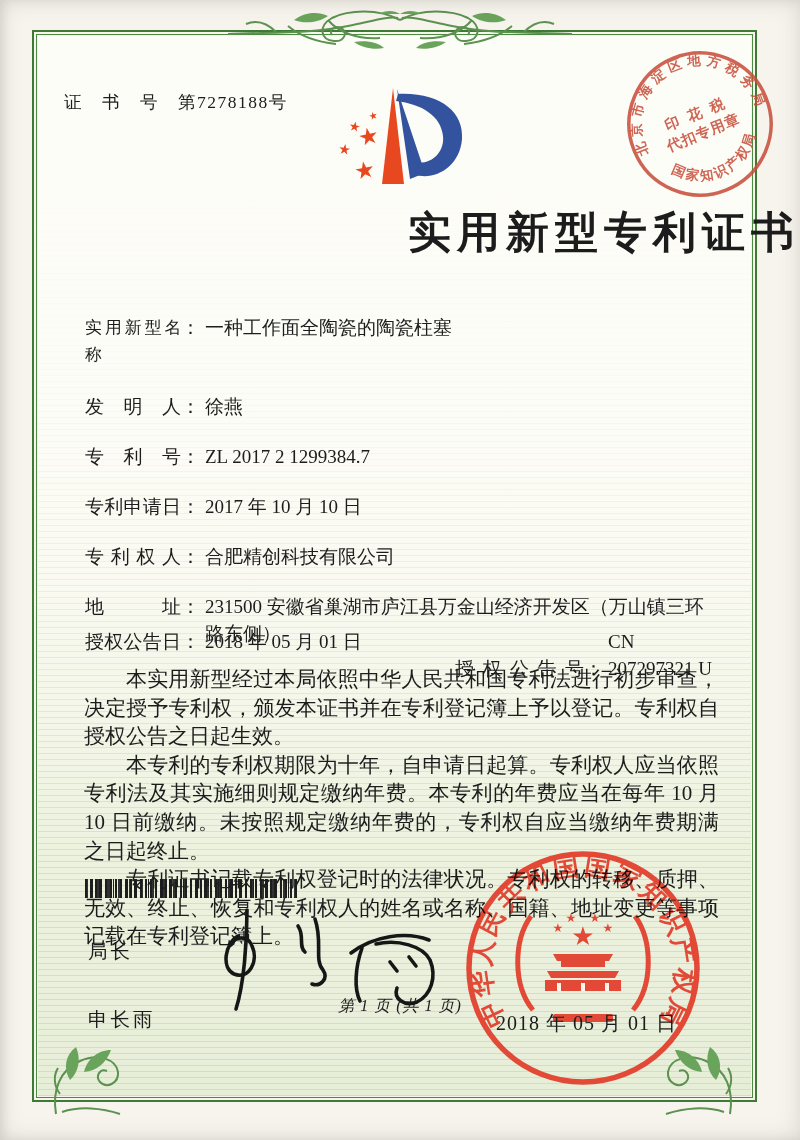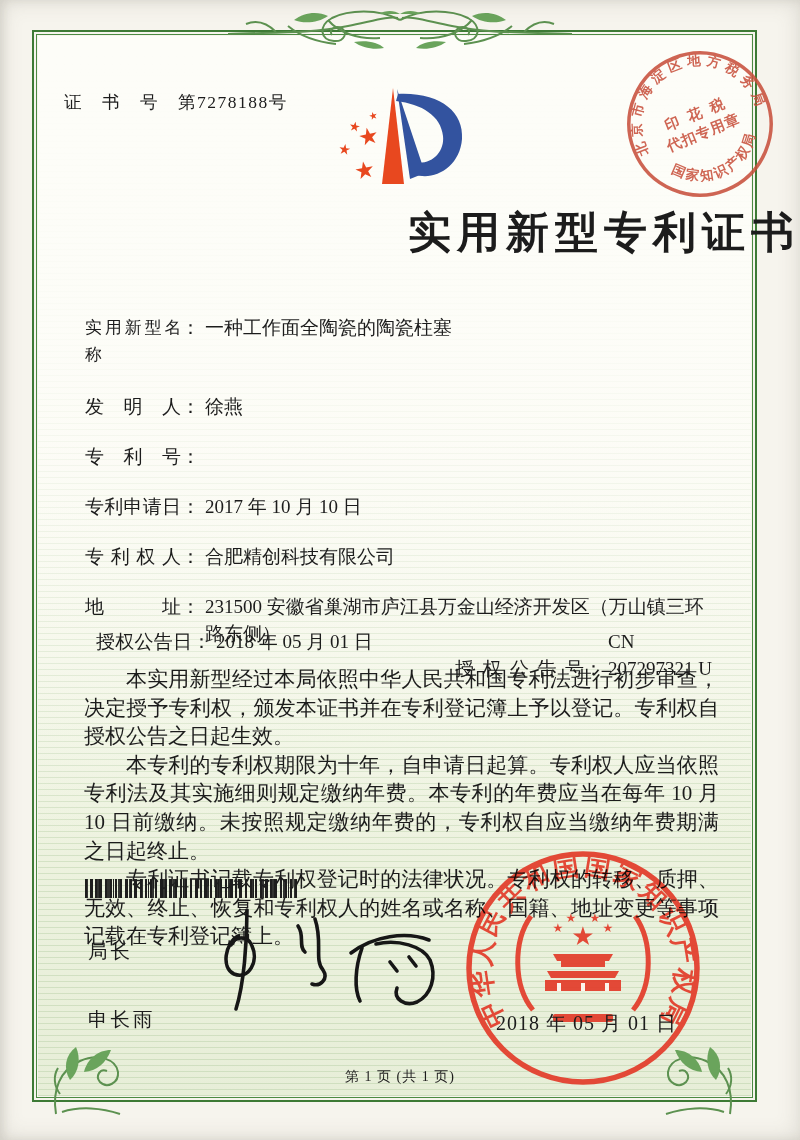--- a/index.html
+++ b/index.html
@@ -35,21 +35,21 @@
   .frow.r0{margin-bottom:25px}.frow.r1,.frow.r2,.frow.r3,.frow.r4{margin-bottom:23px}
   .flabel{display:inline-block;width:96px;text-align:justify;text-align-last:justify;
     -moz-text-align-last:justify;flex:0 0 96px;}
   .r0 .flabel{font-size:16.8px;letter-spacing:-0.3px;}
   .fcolon{flex:0 0 auto;margin-right:5px;}
   .fvalue{flex:1 1 auto;}
   .grant-row{position:absolute;left:85px;top:628px;width:633px;font-size:19px;line-height:27px;}
   .grant-right{position:absolute;left:370px;top:0;display:flex;align-items:flex-end;}
   .glabel{display:inline-block;width:96px;text-align:justify;text-align-last:justify;flex:0 0 96px;}
   .glabel2{display:inline-block;width:129px;text-align:justify;text-align-last:justify;flex:0 0 129px;}
-  .grant-left{display:flex;margin-left:11px;}
+  .grant-left{display:flex;}
 
   .paras{position:absolute;left:84px;top:665px;width:635px;font-size:21px;
     line-height:28.6px;text-align:justify;}
   .paras p{margin:0;text-indent:2em;}
 
   .barcode{position:absolute;left:85px;top:879px;width:212px;height:19px;
     background:
       repeating-linear-gradient(90deg,#1d1d1d 0 2px,transparent 2px 5px),
       repeating-linear-gradient(90deg,#1d1d1d 0 1px,transparent 1px 7px),
       repeating-linear-gradient(90deg,rgba(30,30,30,.9) 0 3px,transparent 3px 11px);}
@@ -58,22 +58,22 @@
   .signoff-name{position:absolute;left:88px;top:979px;font-size:19.5px;letter-spacing:3px;
     font-family:"Liberation Sans","DejaVu Sans",sans-serif;margin-top:27px;}
   .signature{position:absolute;left:210px;top:902px;width:235px;height:115px;}
 
   .seal-main{position:absolute;left:459px;top:844px;width:248px;height:248px;
     mix-blend-mode:multiply;opacity:.93;}
   .seal-date{position:absolute;left:496px;top:1010px;font-size:20px;letter-spacing:1px;z-index:15;}
   .tax-stamp{position:absolute;left:618px;top:42px;width:164px;height:164px;
     mix-blend-mode:multiply;opacity:.88;}
 
-  .footer{position:absolute;left:0;right:0;top:1068px;text-align:center;font-size:14px;
-    letter-spacing:1px;}
+  .footer{position:absolute;left:0;right:0;top:996px;text-align:center;font-size:16px;
+    letter-spacing:1px;font-style:italic;}
   svg text{font-family:"Liberation Serif","DejaVu Serif",serif;}
 </style>
 </head>
 <body>
 
 <div class="frame">
   <div class="inner-bg"></div>
   <div class="inner-fade"></div>
 </div>
 
@@ -138,20 +138,21 @@
       <span class="fvalue">一种工作面全陶瓷的陶瓷柱塞</span>
     </div>
     <div class="frow r1">
       <span class="flabel">发明人</span>
         <span class="fcolon">：</span>
       <span class="fvalue">徐燕</span>
     </div>
     <div class="frow r2">
       <span class="flabel">专利号</span>
         <span class="fcolon">：</span>
+      <span class="fvalue">ZL 2017 2 1299384.7</span>
     </div>
     <div class="frow r3">
       <span class="flabel">专利申请日</span>
         <span class="fcolon">：</span>
       <span class="fvalue">2017 年 10 月 10 日</span>
     </div>
     <div class="frow r4">
       <span class="flabel">专利权人</span>
         <span class="fcolon">：</span>
       <span class="fvalue">合肥精创科技有限公司</span>

